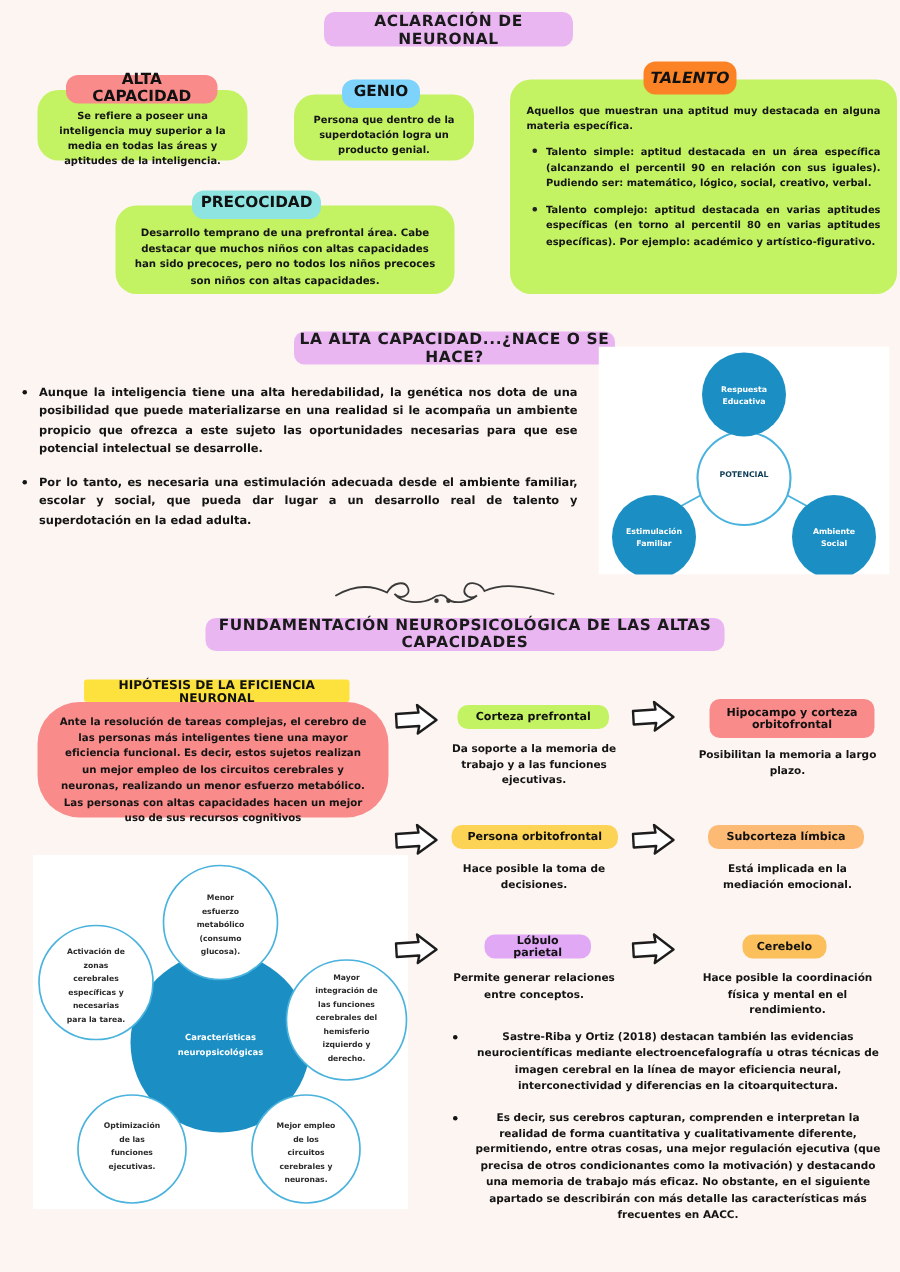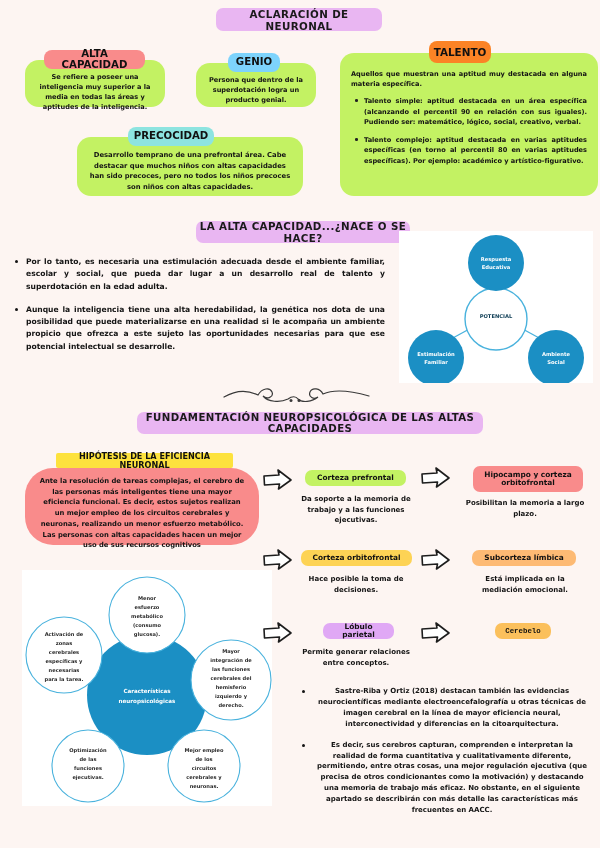--- a/index.html
+++ b/index.html
@@ -55,21 +55,21 @@
 
   #chip-alta{left:44px;top:50px;width:101px;height:19px;background:#f98b8b;font-size:10.2px;}
   #card-alta{left:25px;top:60px;width:140px;height:47px;padding:13px 7px 5px;font-size:6.6px;line-height:1.5;}
 
   #chip-genio{left:228px;top:53px;width:52px;height:19px;background:#7dd3fc;font-size:10.2px;}
   #card-genio{left:196px;top:63px;width:120px;height:44px;padding:13px 7px 5px;font-size:6.6px;line-height:1.5;}
 
   #chip-precocidad{left:128px;top:127px;width:86px;height:19px;background:#8de4e0;font-size:10.2px;}
   #card-precocidad{left:77px;top:137px;width:226px;height:59px;padding:13px 10px 5px;font-size:6.8px;line-height:1.55;}
 
-  #chip-talento{left:429px;top:41px;width:62px;height:22px;background:#fb8325;font-size:10.4px;}
+  #chip-talento{left:429px;top:41px;width:62px;height:22px;background:#fb8325;font-size:10.4px;font-style:italic;}
   #card-talento{left:340px;top:53px;width:258px;height:143px;padding:16px 11px 8px;font-size:6.6px;line-height:1.55;}
   #card-talento .lead{margin-bottom:7px;}
   #card-talento ul{margin:0;padding:0 0 0 13px;list-style:none;}
   #card-talento li{position:relative;margin-bottom:8px;text-align:justify;}
   #card-talento li:before{
     content:"";position:absolute;left:-9px;top:3px;
     width:2.6px;height:2.6px;border-radius:50%;background:#222;
   }
 
   
@@ -164,22 +164,22 @@
     <ul>
       <li>Talento simple: aptitud destacada en un área específica (alcanzando el percentil 90 en relación con sus iguales). Pudiendo ser: matemático, lógico, social, creativo, verbal.</li>
       <li>Talento complejo: aptitud destacada en varias aptitudes específicas (en torno al percentil 80 en varias aptitudes específicas). Por ejemplo: académico y artístico-figurativo.</li>
     </ul>
   </div>
 
   <div class="banner" id="banner-nace">LA ALTA CAPACIDAD...¿NACE O SE HACE?</div>
 
   <div id="nace-bullets">
     <ul>
+      <li>Aunque la inteligencia tiene una alta heredabilidad, la genética nos dota de una posibilidad que puede materializarse en una realidad si le acompaña un ambiente propicio que ofrezca a este sujeto las oportunidades necesarias para que ese potencial intelectual se desarrolle.</li>
       <li>Por lo tanto, es necesaria una estimulación adecuada desde el ambiente familiar, escolar y social, que pueda dar lugar a un desarrollo real de talento y superdotación en la edad adulta.</li>
-      <li>Aunque la inteligencia tiene una alta heredabilidad, la genética nos dota de una posibilidad que puede materializarse en una realidad si le acompaña un ambiente propicio que ofrezca a este sujeto las oportunidades necesarias para que ese potencial intelectual se desarrolle.</li>
     </ul>
   </div>
 
   <div id="potencial-diagram">
     <svg width="194" height="152" viewBox="0 0 194 152" xmlns="http://www.w3.org/2000/svg">
       <rect x="0" y="0" width="194" height="152" fill="#ffffff"></rect>
 
       <line x1="97" y1="60" x2="97" y2="78" stroke="#49b2dd" stroke-width="1.6"></line>
       <line x1="74" y1="96" x2="52" y2="108" stroke="#49b2dd" stroke-width="1.3"></line>
       <line x1="120" y1="96" x2="142" y2="108" stroke="#49b2dd" stroke-width="1.3"></line>
@@ -301,30 +301,31 @@
       <path d="M2 7 L17 6 L16 1 L29 11 L16.5 20 L17.5 15 L2.5 16 Z" fill="#ffffff" stroke="#1d1d1d" stroke-width="1.6" stroke-linejoin="round"></path>
     </svg>
   </div>
 
   <div class="region-chip" style="left:305px;top:470px;width:101px;height:16px;background:#c3f263;">Corteza prefrontal</div>
   <div class="region-desc" style="left:294px;top:494px;width:124px;">Da soporte a la memoria de trabajo y a las funciones ejecutivas.</div>
 
   <div class="region-chip" style="left:473px;top:466px;width:110px;height:26px;background:#f98b8b;">Hipocampo y corteza orbitofrontal</div>
   <div class="region-desc" style="left:464px;top:498px;width:122px;">Posibilitan la memoria a largo plazo.</div>
 
-  <div class="region-chip" style="left:301px;top:550px;width:111px;height:16px;background:#fdd355;">Corteza orbitofrontal</div>
+  <div class="region-chip" style="left:301px;top:550px;width:111px;height:16px;background:#fdd355;">Persona orbitofrontal</div>
   <div class="region-desc" style="left:294px;top:574px;width:124px;">Hace posible la toma de decisiones.</div>
 
   <div class="region-chip" style="left:472px;top:550px;width:104px;height:16px;background:#fdba74;">Subcorteza límbica</div>
   <div class="region-desc" style="left:464px;top:574px;width:122px;">Está implicada en la mediación emocional.</div>
 
   <div class="region-chip" style="left:323px;top:623px;width:71px;height:16px;background:#e0a8f5;">Lóbulo parietal</div>
   <div class="region-desc" style="left:294px;top:647px;width:124px;">Permite generar relaciones entre conceptos.</div>
 
-  <div class="region-chip" style="left:495px;top:623px;width:56px;height:16px;background:#fbc05c;font-family:Liberation Mono, monospace;">Cerebelo</div>
+  <div class="region-chip" style="left:495px;top:623px;width:56px;height:16px;background:#fbc05c;">Cerebelo</div>
+  <div class="region-desc" style="left:460px;top:647px;width:130px;">Hace posible la coordinación física y mental en el rendimiento.</div>
 
   <div id="bottom-bullets">
     <ul>
       <li>Sastre-Riba y Ortiz (2018) destacan también las evidencias neurocientíficas mediante electroencefalografía u otras técnicas de imagen cerebral en la línea de mayor eficiencia neural, interconectividad y diferencias en la citoarquitectura.</li>
       <li>Es decir, sus cerebros capturan, comprenden e interpretan la realidad de forma cuantitativa y cualitativamente diferente, permitiendo, entre otras cosas, una mejor regulación ejecutiva (que precisa de otros condicionantes como la motivación) y destacando una memoria de trabajo más eficaz. No obstante, en el siguiente apartado se describirán con más detalle las características más frecuentes en AACC.</li>
     </ul>
   </div>
 
 </div>
 

